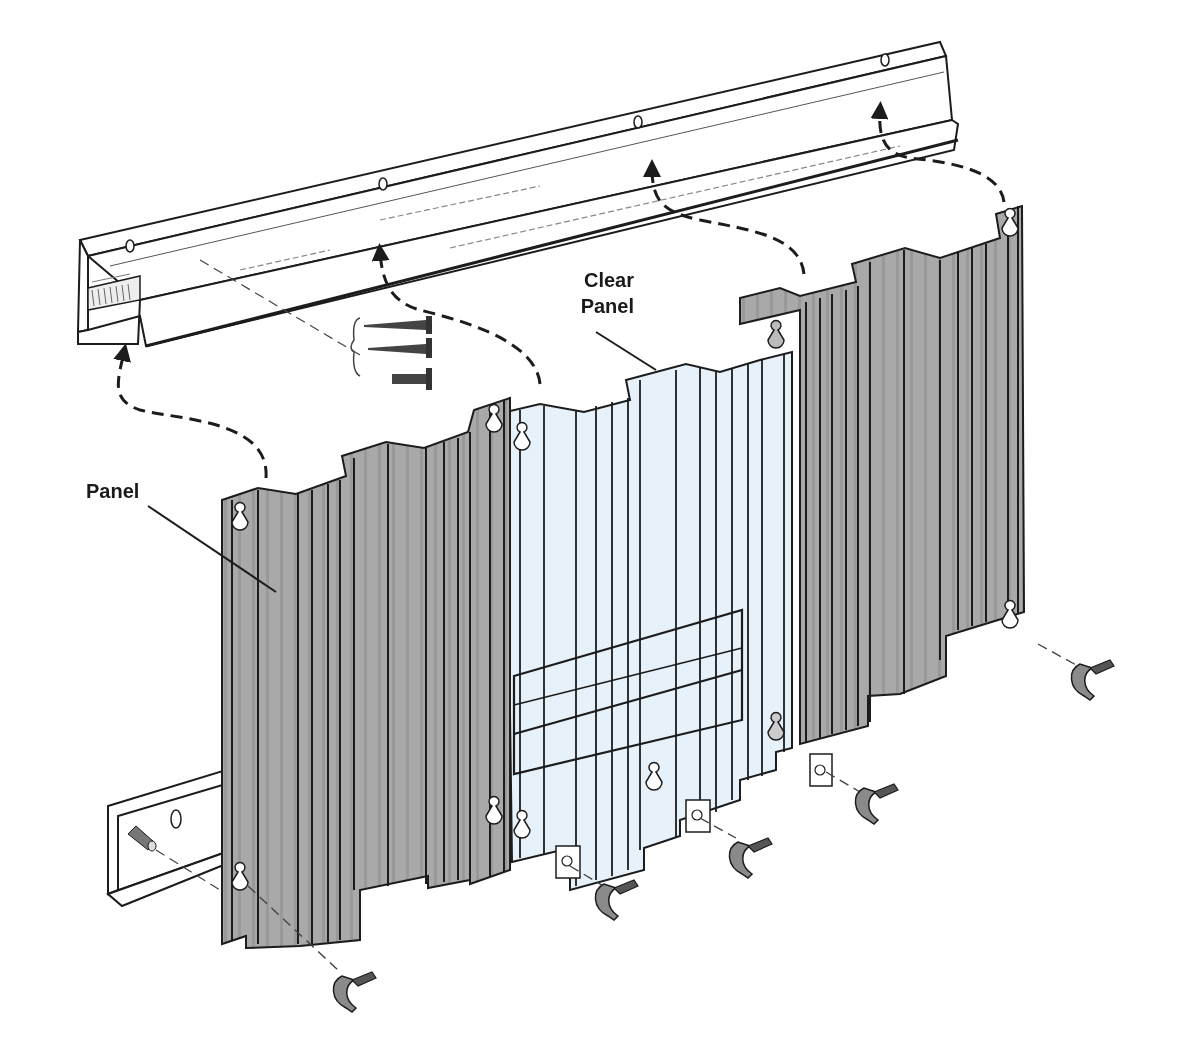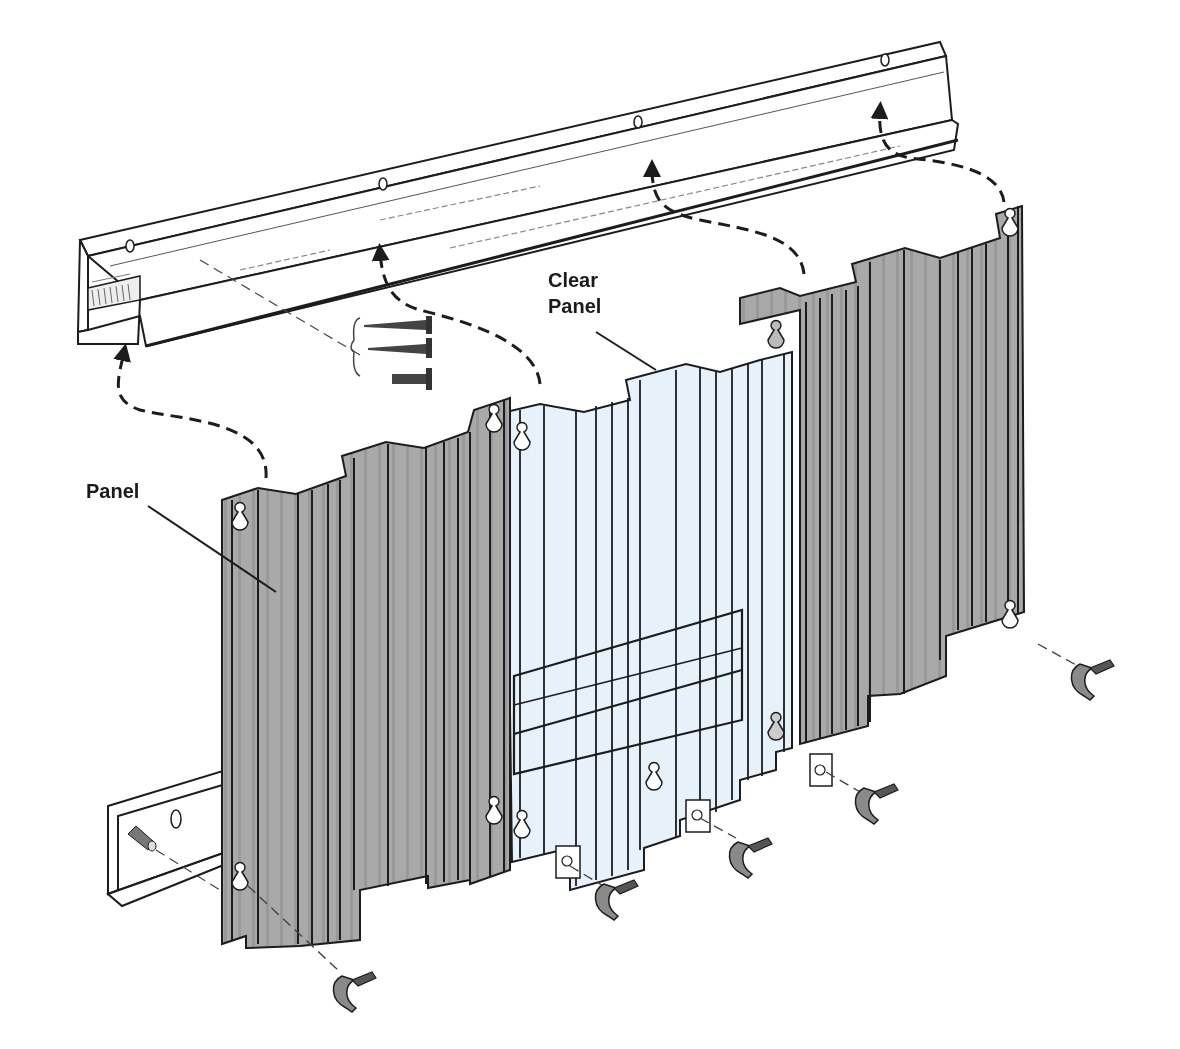--- a/index.html
+++ b/index.html
@@ -1,18 +1,18 @@
 <!DOCTYPE html>
 <html><head>
 <meta charset="utf-8">
 <style>
   html, body { margin: 0; padding: 0; background: #ffffff; }
   body { width: 1180px; height: 1049px; overflow: hidden; position: relative; font-family: "Liberation Sans", sans-serif; }
   #diagram { position: absolute; left: 0; top: 0; width: 1180px; height: 1049px; }
-  .callout { position: absolute; font-family: "Liberation Sans", sans-serif; font-weight: bold; font-size: 20px; color: #1a1a1a; line-height: 26px; text-align: left; }
+  .callout { position: absolute; font-family: "Liberation Sans", sans-serif; font-weight: bold; font-size: 20px; color: #1a1a1a; line-height: 26px; text-align: right; }
   #label-panel { left: 86px; top: 478px; }
   #label-clear { left: 548px; top: 267px; width: 86px; }
   .stroke { stroke: #1c1c1c; }
 </style>
 </head>
 <body>
 
 <svg id="diagram" viewBox="0 0 1180 1049" xmlns="http://www.w3.org/2000/svg">
   <defs>
     <pattern id="ribs" width="14" height="10" patternUnits="userSpaceOnUse">

